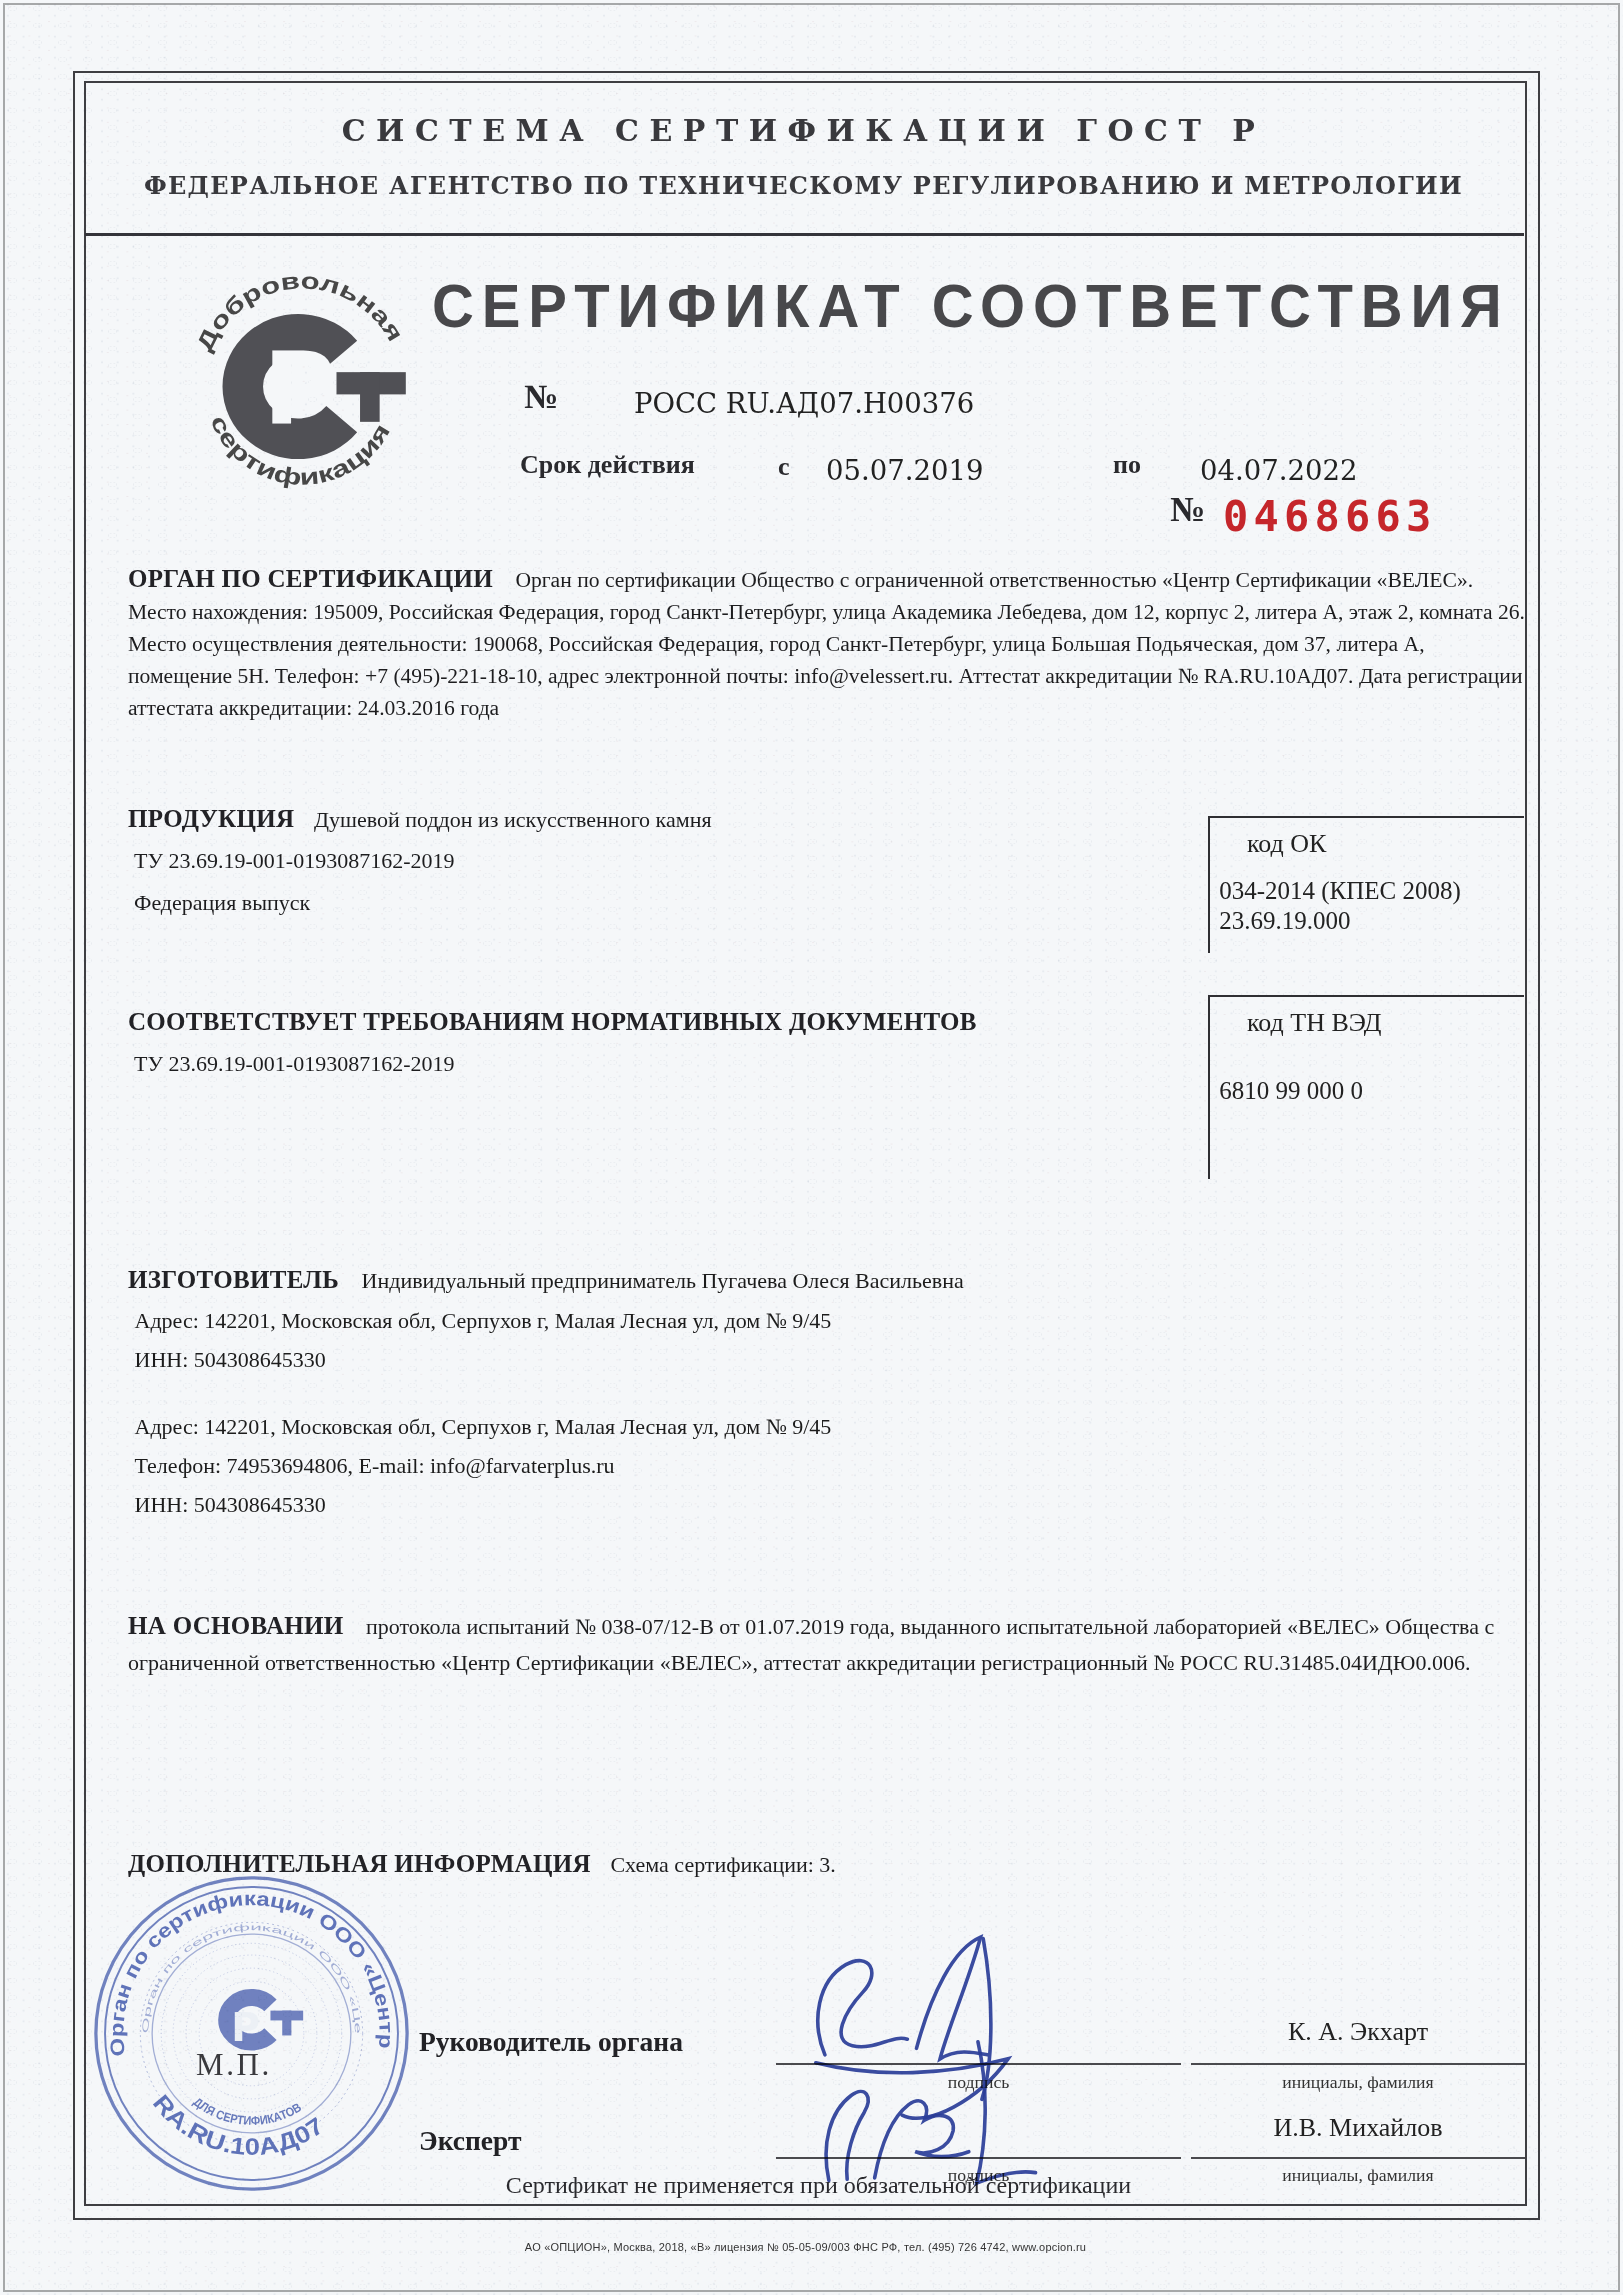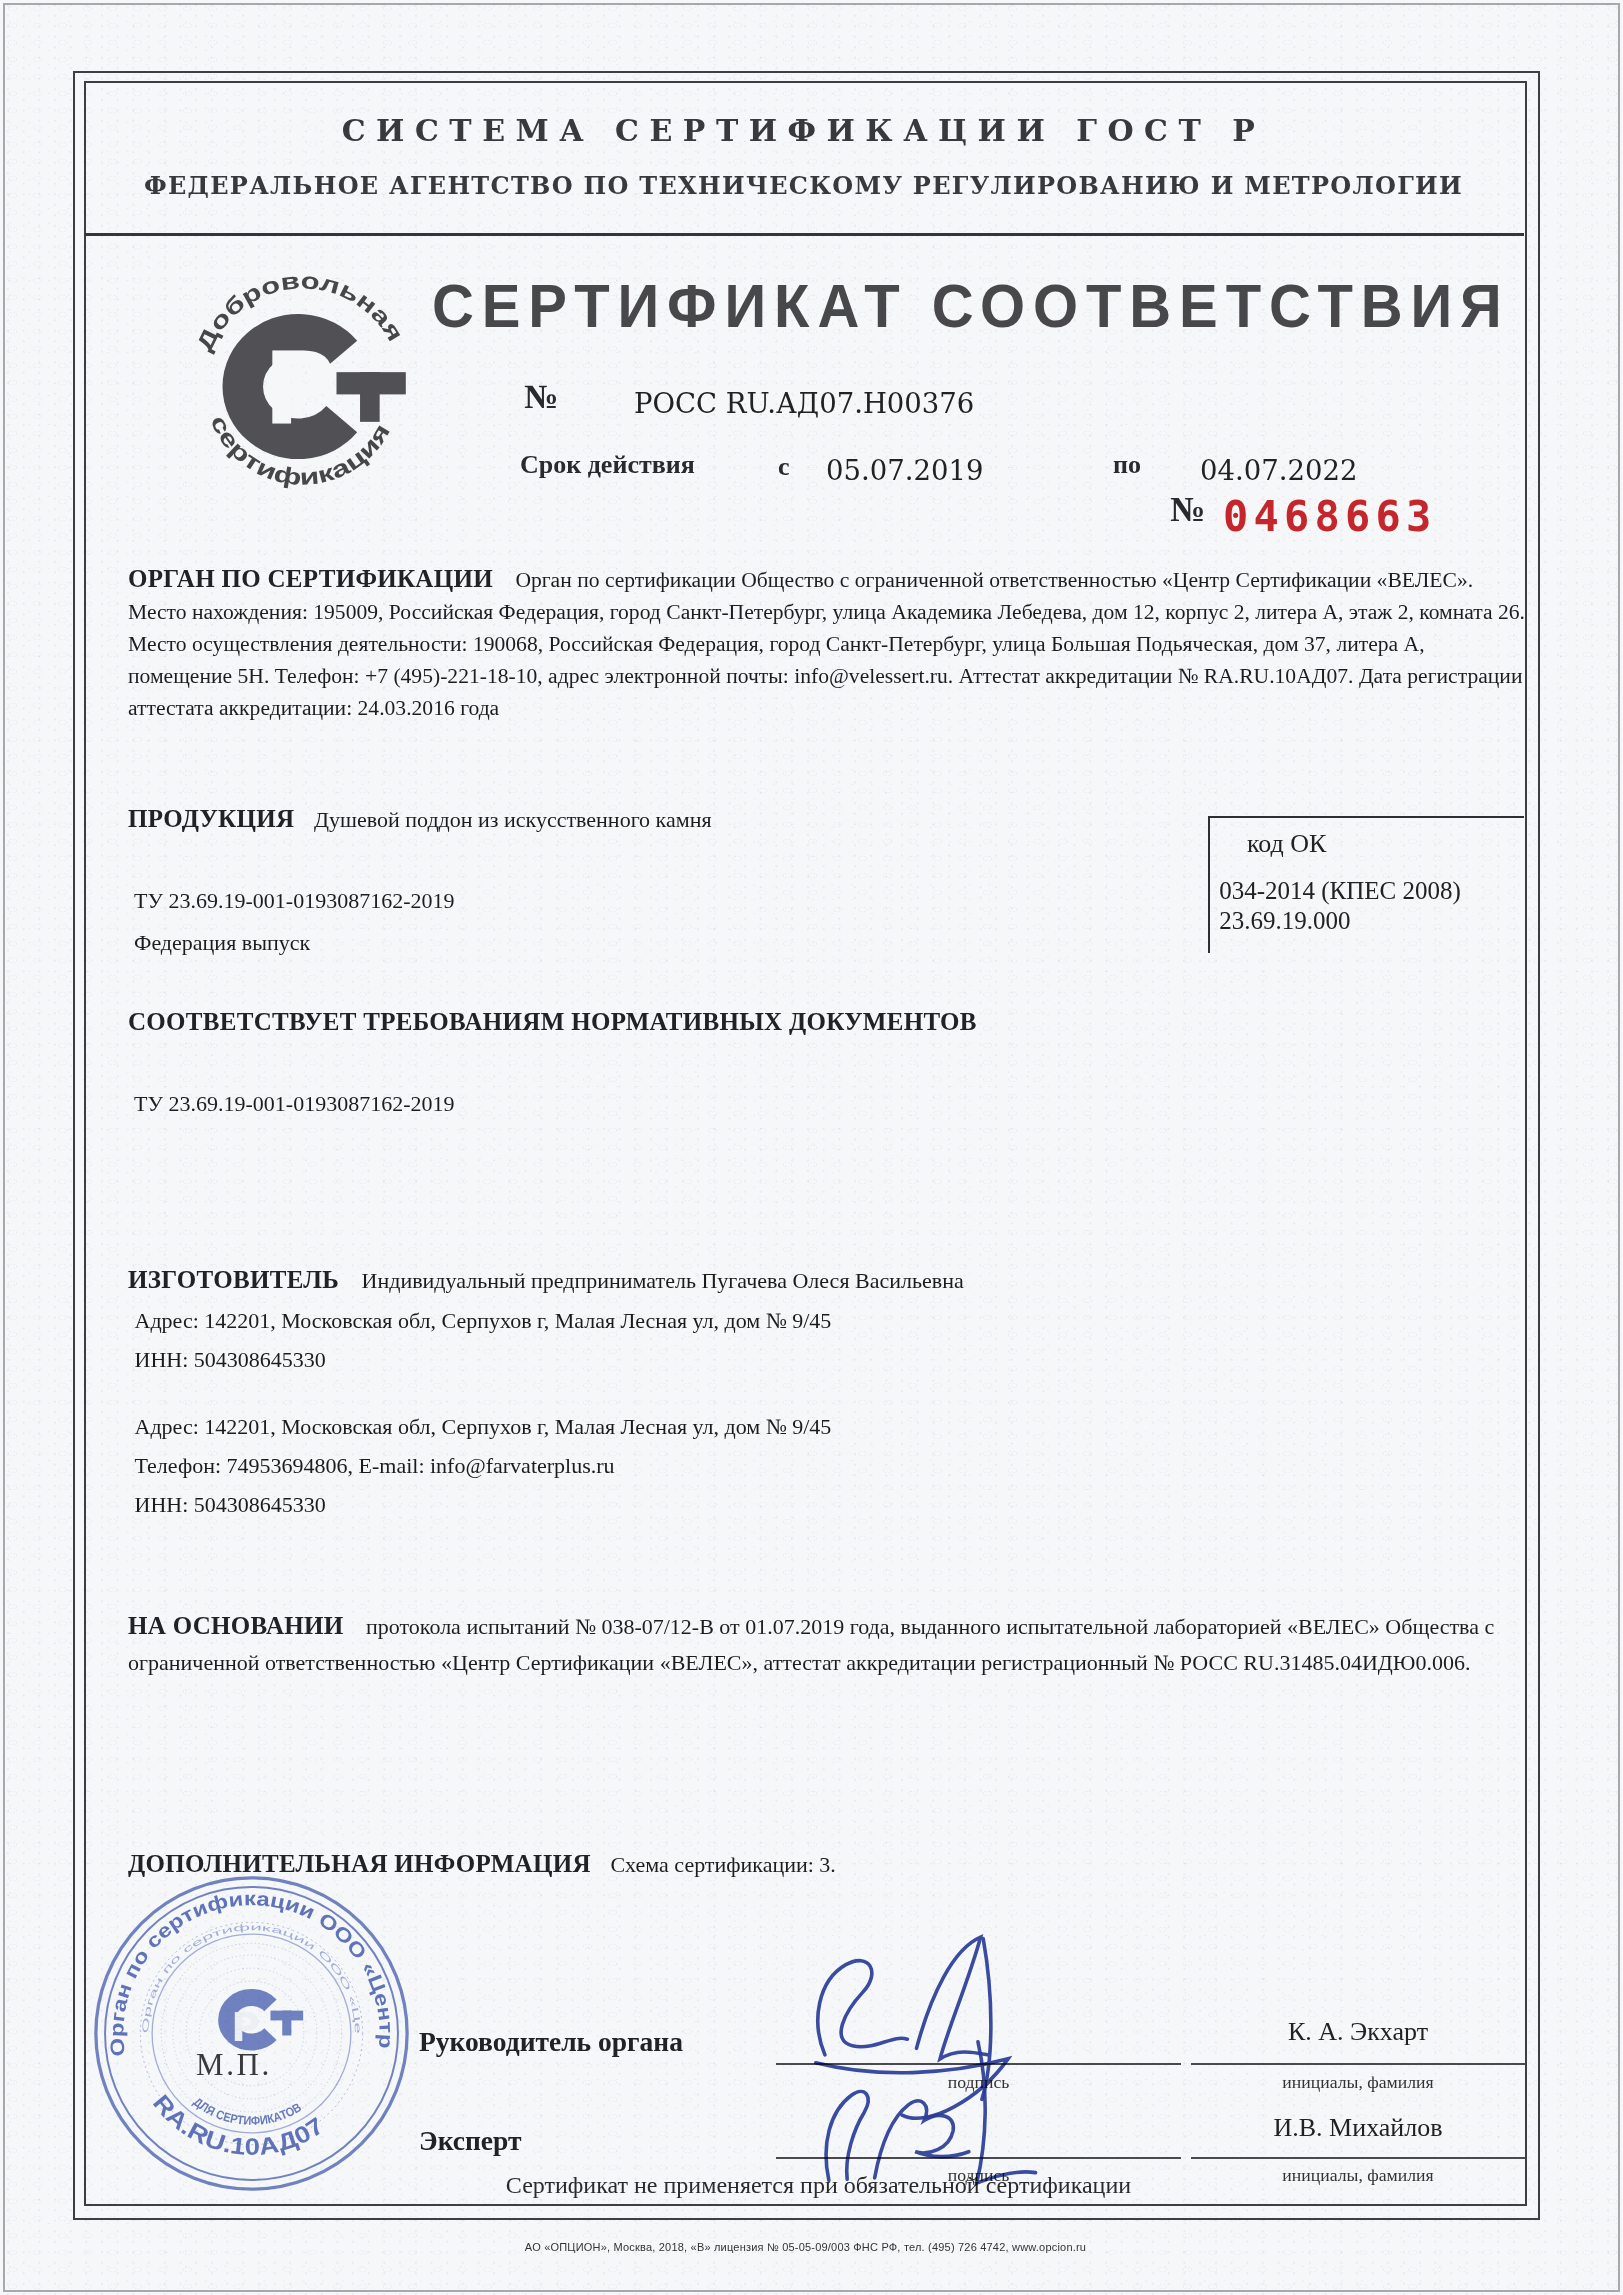--- a/index.html
+++ b/index.html
@@ -33,21 +33,21 @@
   .valid-s{left:778px;top:452px;font-size:26px;font-weight:bold;color:#2a2a2e;}
   .valid-from{left:826px;top:454px;font-family:"DejaVu Serif",serif;font-size:27.5px;color:#222;}
   .valid-po{left:1113px;top:450px;font-size:26px;font-weight:bold;color:#2a2a2e;}
   .valid-to{left:1177px;top:454px;font-family:"DejaVu Serif",serif;font-size:27.5px;color:#222;margin-left:23px;}
   .blank-label{left:1170px;top:490px;font-size:35px;font-weight:bold;color:#2a2a2e;}
   .blank-digits{left:1223px;top:492px;font-family:"DejaVu Sans Mono",monospace;font-weight:bold;
     font-size:42px;letter-spacing:5.2px;color:#c5262b;}
 
   .para{margin:0;font-size:21.6px;line-height:32px;color:#1d1d1f;}
   .sec-head{font-size:25px;font-weight:bold;color:#222226;letter-spacing:0.3px;margin-right:17px;}
-  .body-line{font-size:22px;color:#1d1d1f;white-space:nowrap;margin-top:40px;}
+  .body-line{font-size:22px;color:#1d1d1f;white-space:nowrap;}
 
   .sec-org{left:128px;top:563px;width:1401px;}
   .prod-line1{left:128px;top:805px;}
   .prod-tu{left:134px;top:848px;}
   .prod-issue{left:134px;top:890px;}
 
   .code-box{border-top:2.6px solid #2f2f33;border-left:2px solid #2f2f33;color:#222;}
   .box-ok{left:1208px;top:797px;width:314px;height:135px;margin-top:19px;}
   .box-tnved{left:1208px;top:995px;width:314px;height:182px;}
   .code-box .box-label{margin:10.5px 0 0 37px;font-size:26px;}
@@ -143,20 +143,24 @@
     <div class="box-label">код ОК</div>
     <div class="box-vals">
       <div>034-2014 (КПЕС 2008)</div>
       <div>23.69.19.000</div>
     </div>
   </div>
 
   <div class="abs conf-head sec-head">СООТВЕТСТВУЕТ ТРЕБОВАНИЯМ НОРМАТИВНЫХ ДОКУМЕНТОВ</div>
   <div class="abs conf-tu body-line">ТУ 23.69.19-001-0193087162-2019</div>
 
+  <div class="abs code-box box-tnved">
+    <div class="box-label">код ТН ВЭД</div>
+    <div class="box-val">6810 99 000 0</div>
+  </div>
 
   <div class="abs sec-manuf">
     <div class="gap-line first">
       <span class="sec-head">ИЗГОТОВИТЕЛЬ</span>
       <span>Индивидуальный предприниматель Пугачева Олеся Васильевна</span>
     </div>
     <div class="gap-line" style="padding-left:6.5px">Адрес: 142201, Московская обл, Серпухов г, Малая Лесная ул, дом № 9/45</div>
     <div class="gap-line" style="padding-left:6.5px">ИНН: 504308645330</div>
   </div>
 

